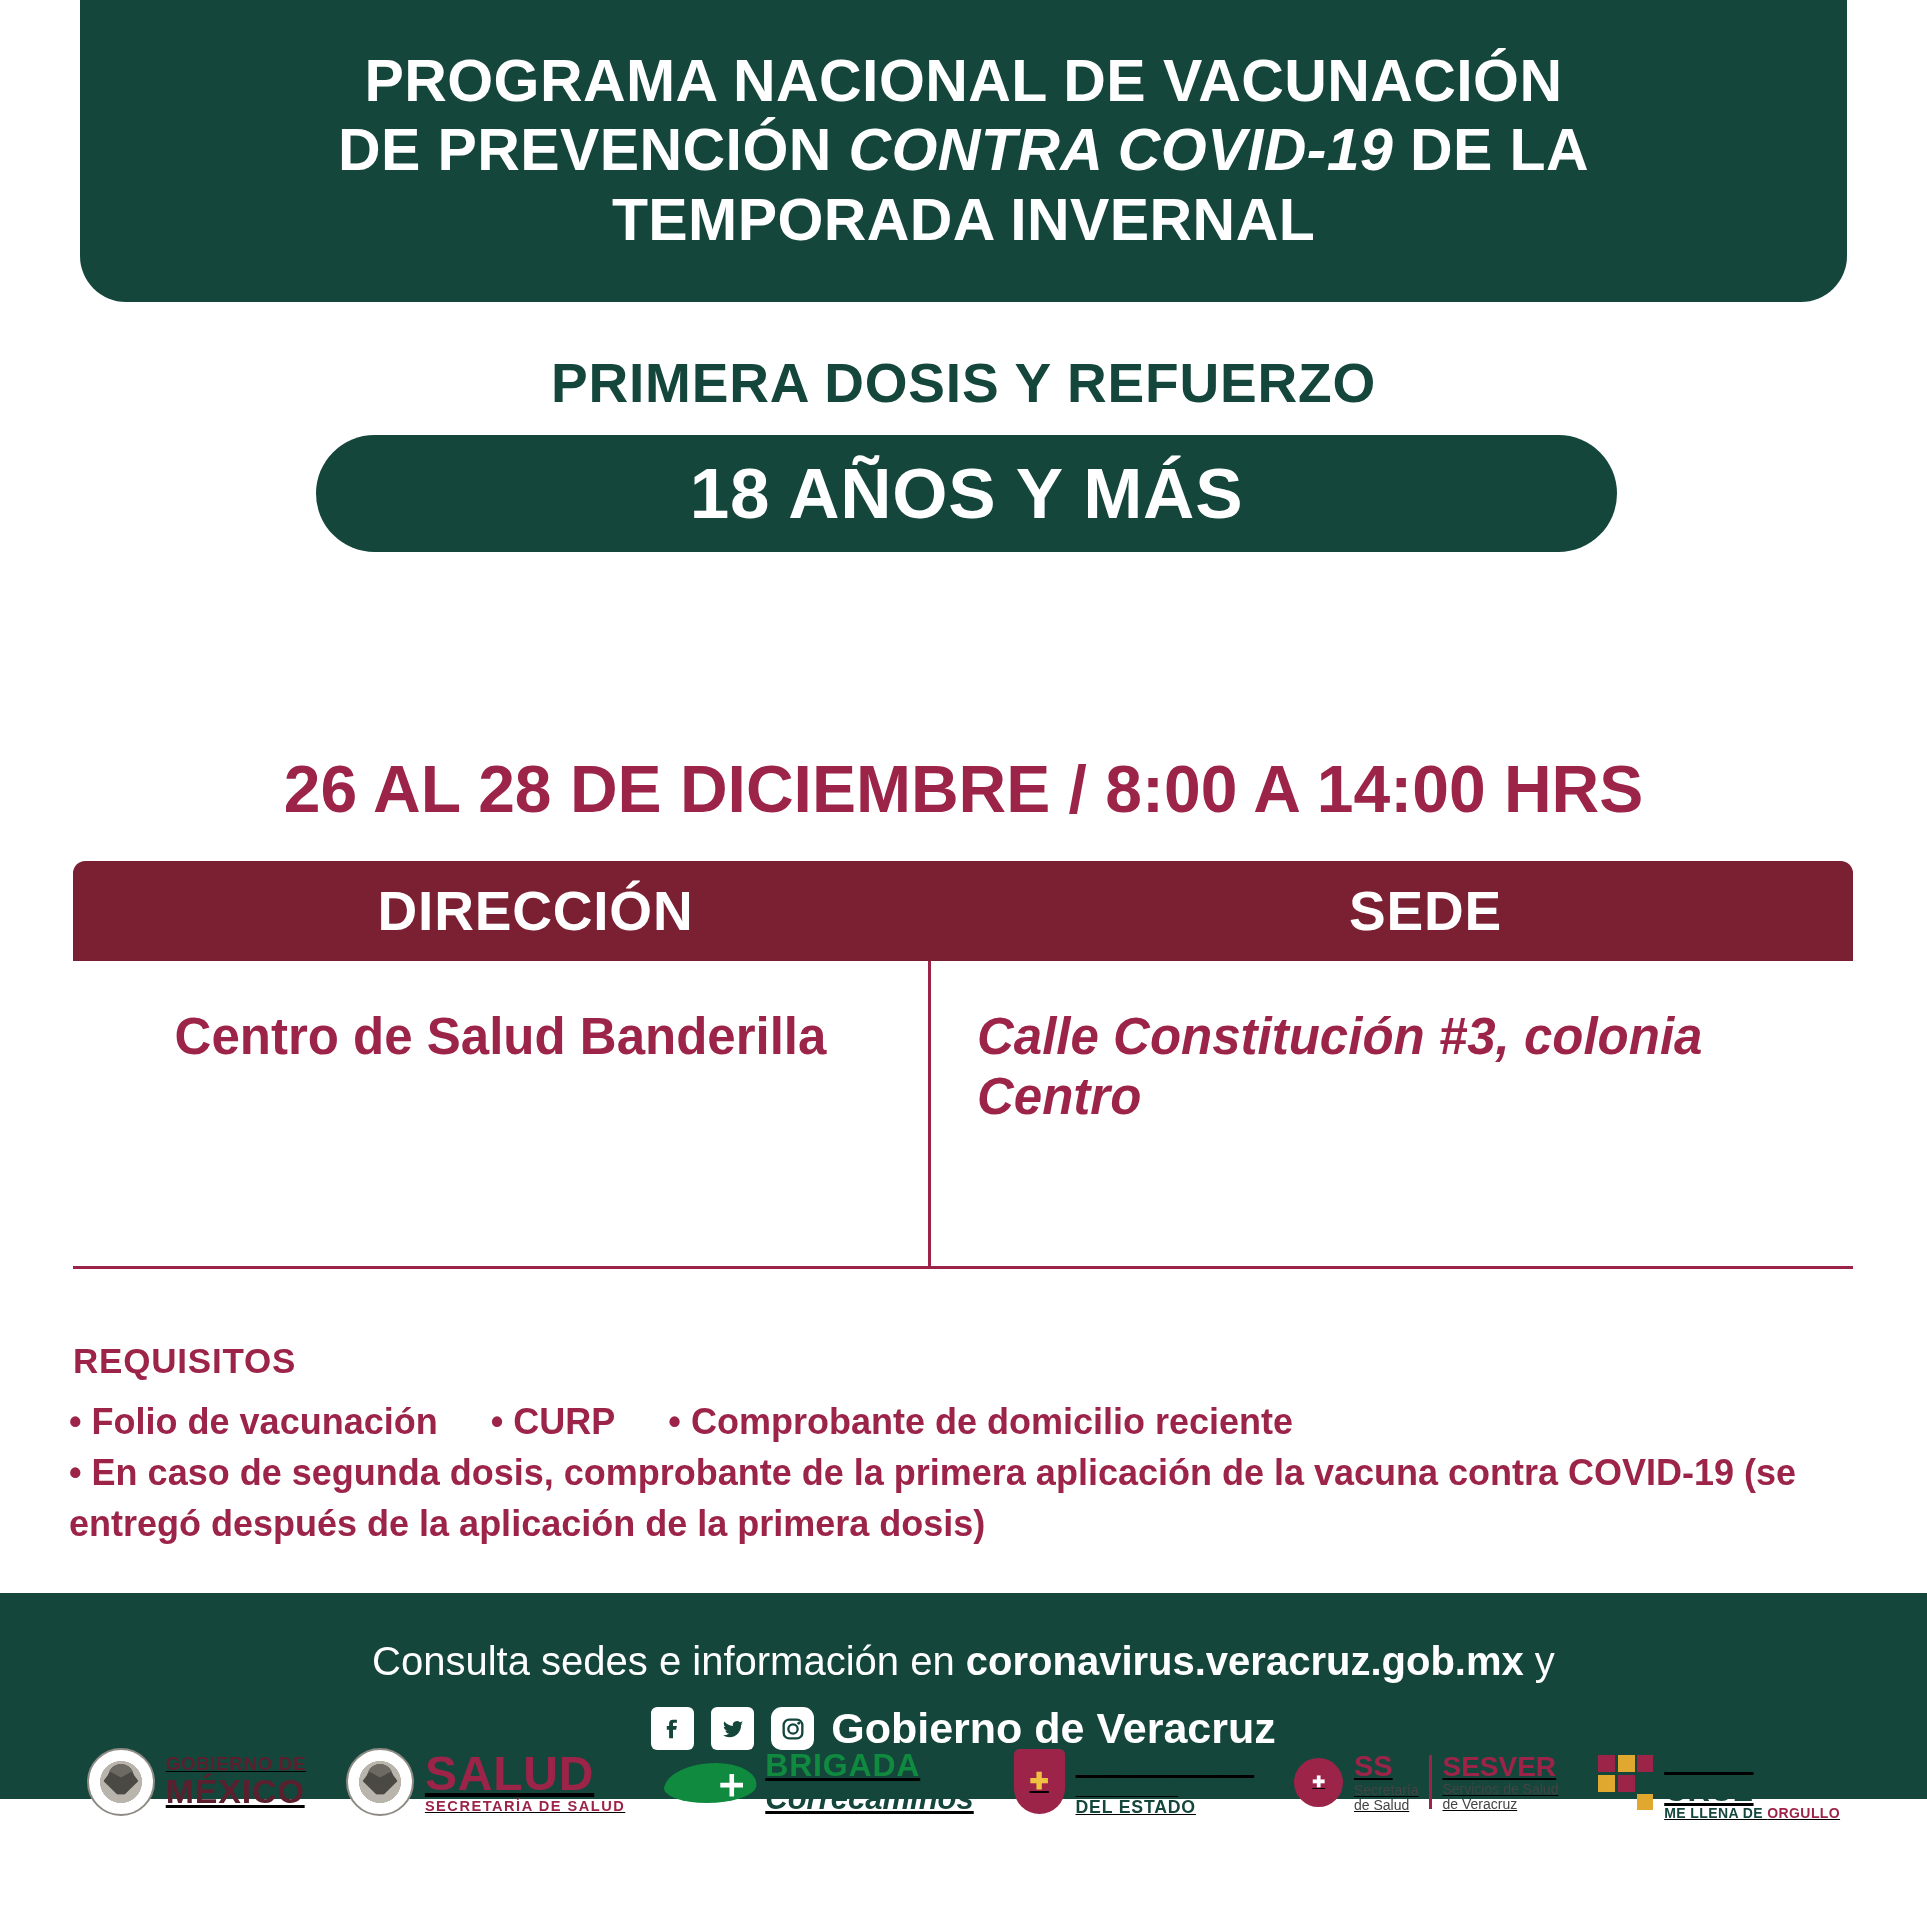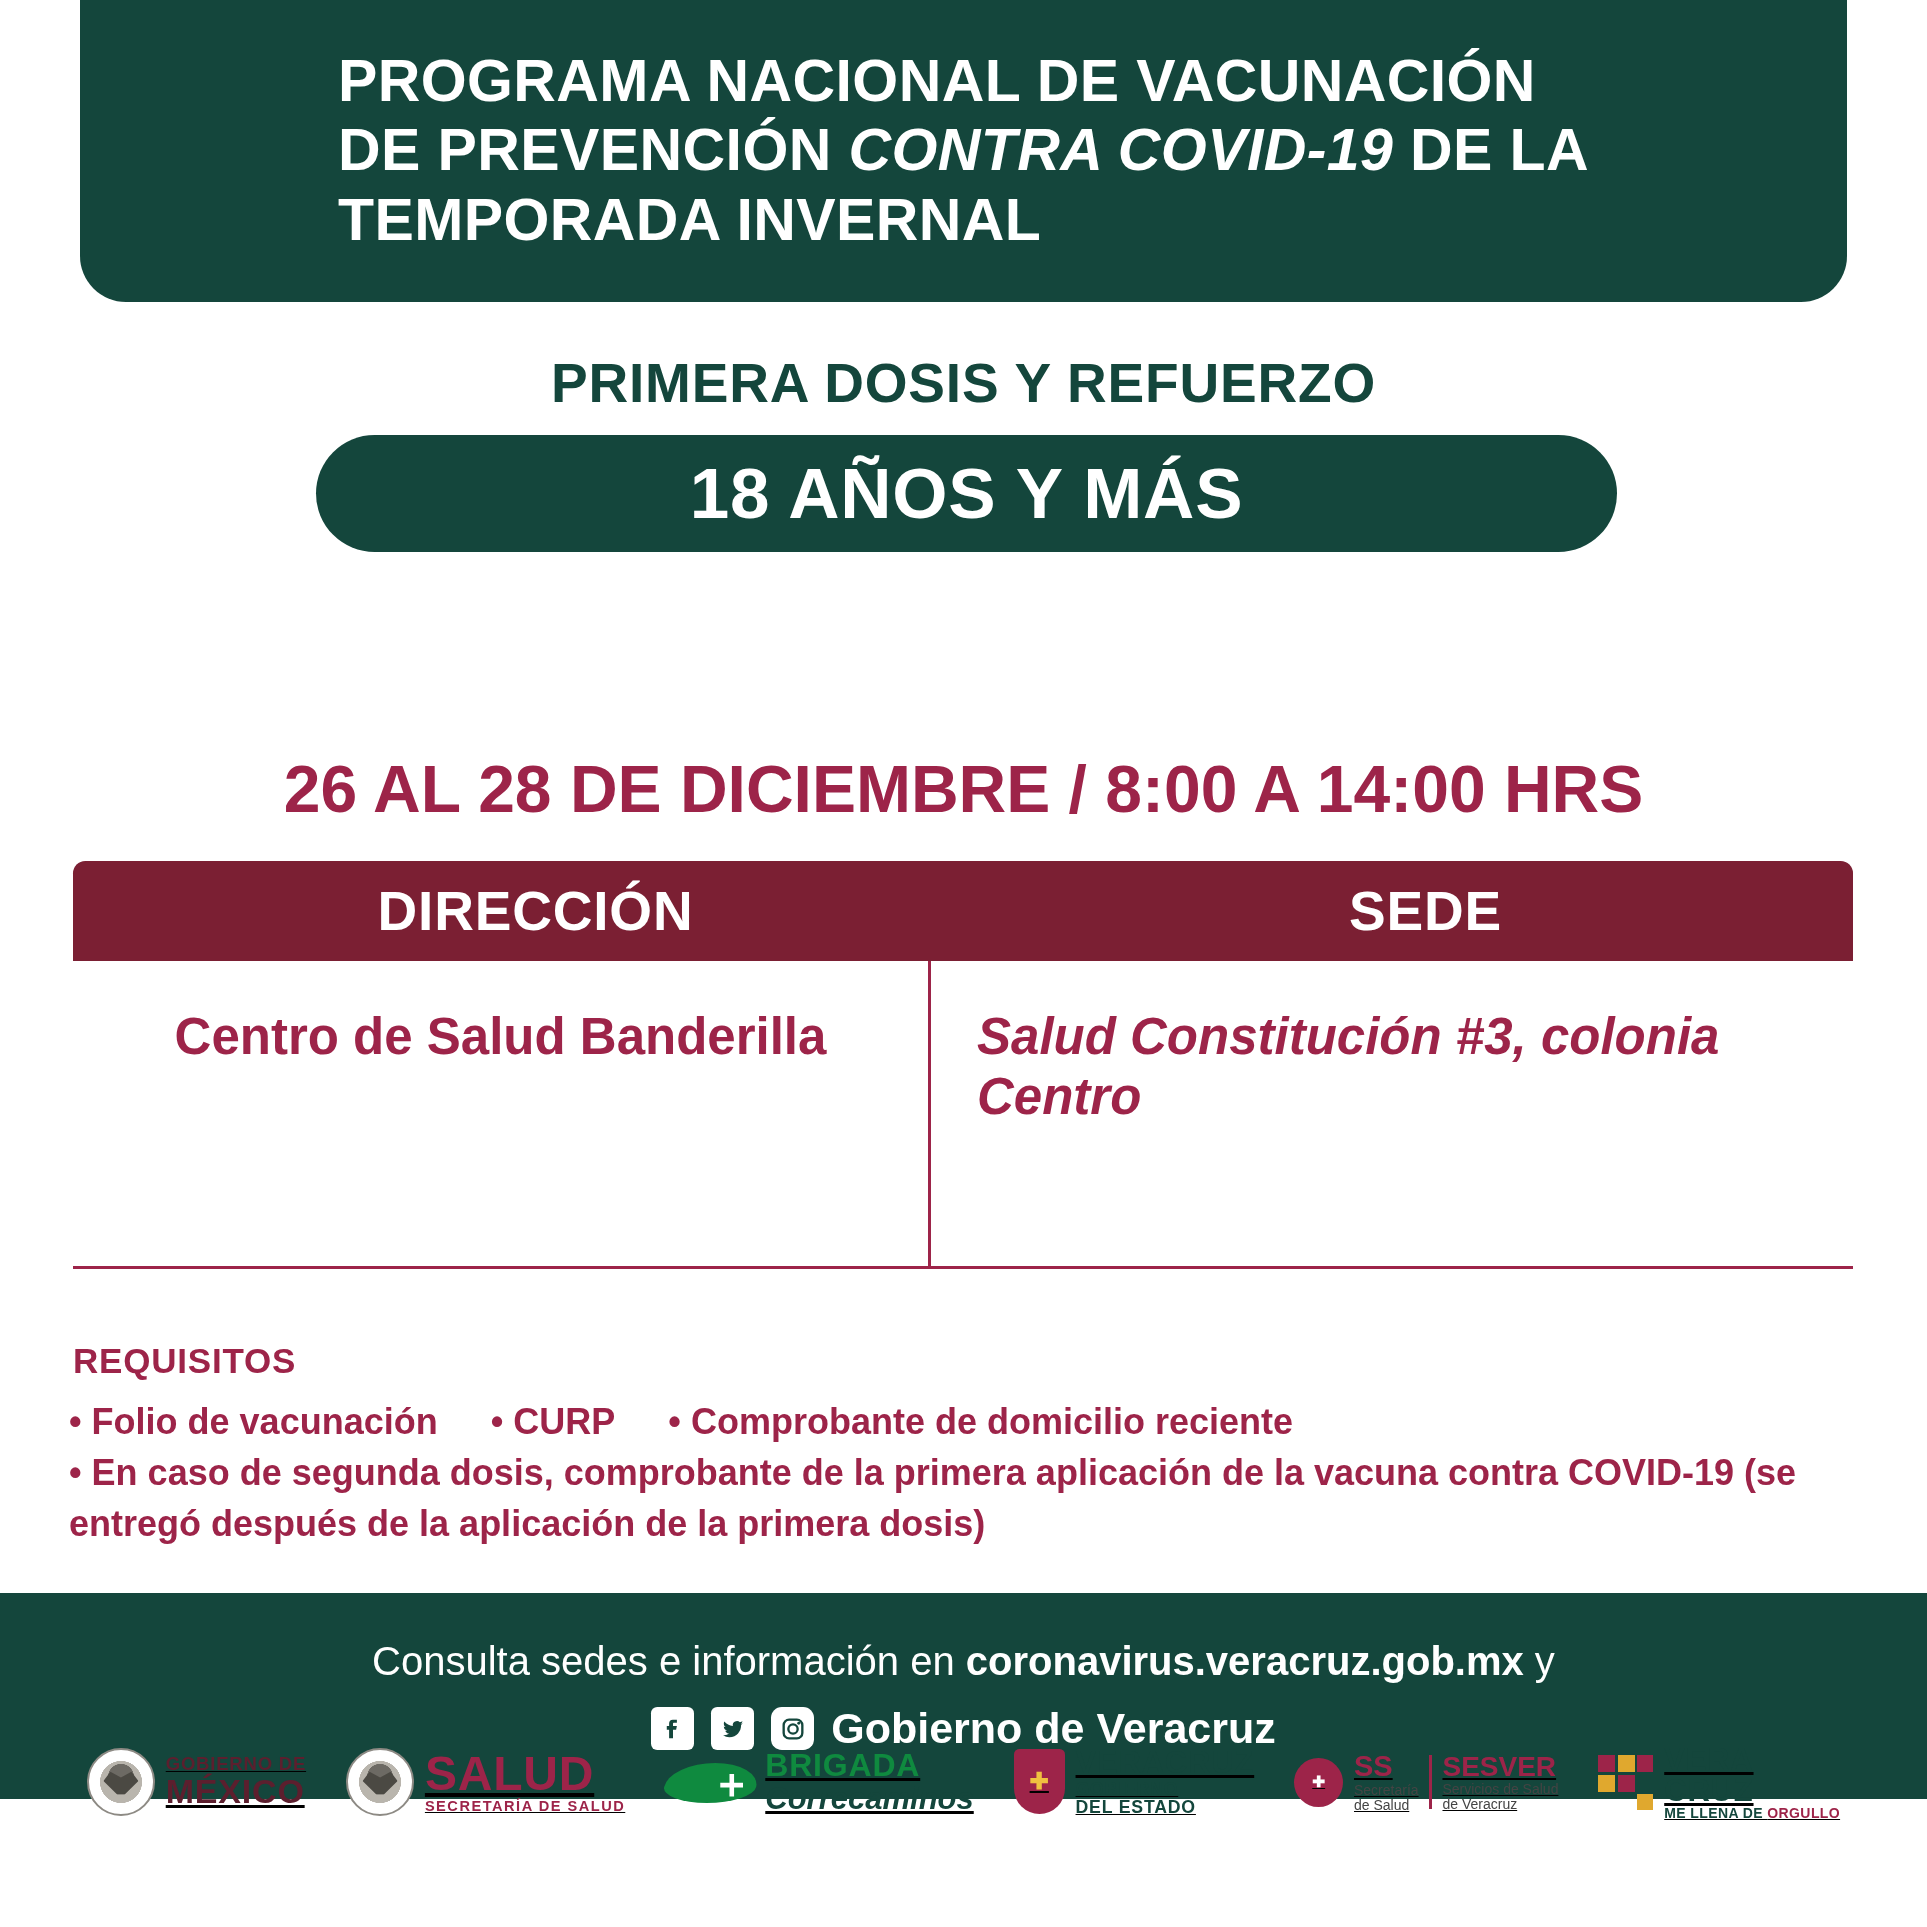--- a/index.html
+++ b/index.html
@@ -23,21 +23,21 @@
     background: #14463c;
     border-bottom-left-radius: 46px;
     border-bottom-right-radius: 46px;
     display: flex; align-items: center; justify-content: center;
   }
   .header-title {
     color: #ffffff;
     font-weight: bold;
     font-size: 59px;
     line-height: 1.18;
-    text-align: left;
+    text-align: center;
     letter-spacing: 0.4px;
     padding: 0 46px;
     text-transform: uppercase;
   }
   .header-title .em {
     font-style: italic;
     font-weight: bold;
   }
 
   
@@ -299,21 +299,21 @@
 
   <div class="daterange">26 AL 28 DE DICIEMBRE / 8:00 A 14:00 HRS</div>
 
   <div class="table-wrap">
     <div class="table-head">
       <div class="th direccion">DIRECCIÓN</div>
       <div class="th sede">SEDE</div>
     </div>
     <div class="table-body">
       <div class="td sede">Centro de Salud Banderilla</div>
-      <div class="td direccion">Salud Constitución #3, colonia Centro</div>
+      <div class="td direccion">Calle Constitución #3, colonia Centro</div>
     </div>
   </div>
 
   <div class="req-title">REQUISITOS</div>
   <div class="req-lines">
     <div class="req-row1">
       <span>• Folio de vacunación</span>
       <span>• CURP</span>
       <span>• Comprobante de domicilio reciente</span>
     </div>

